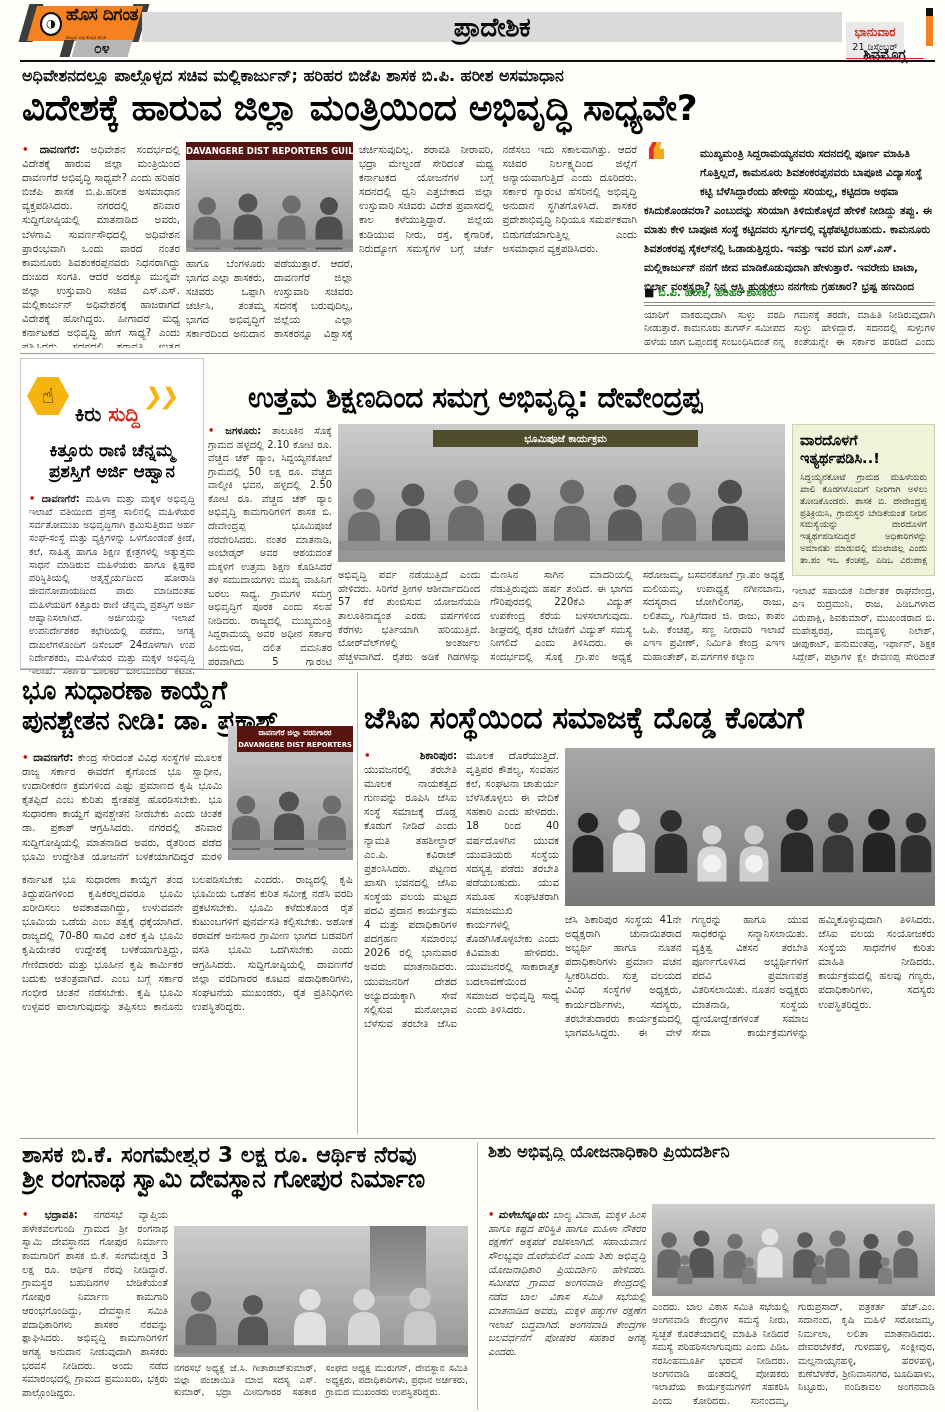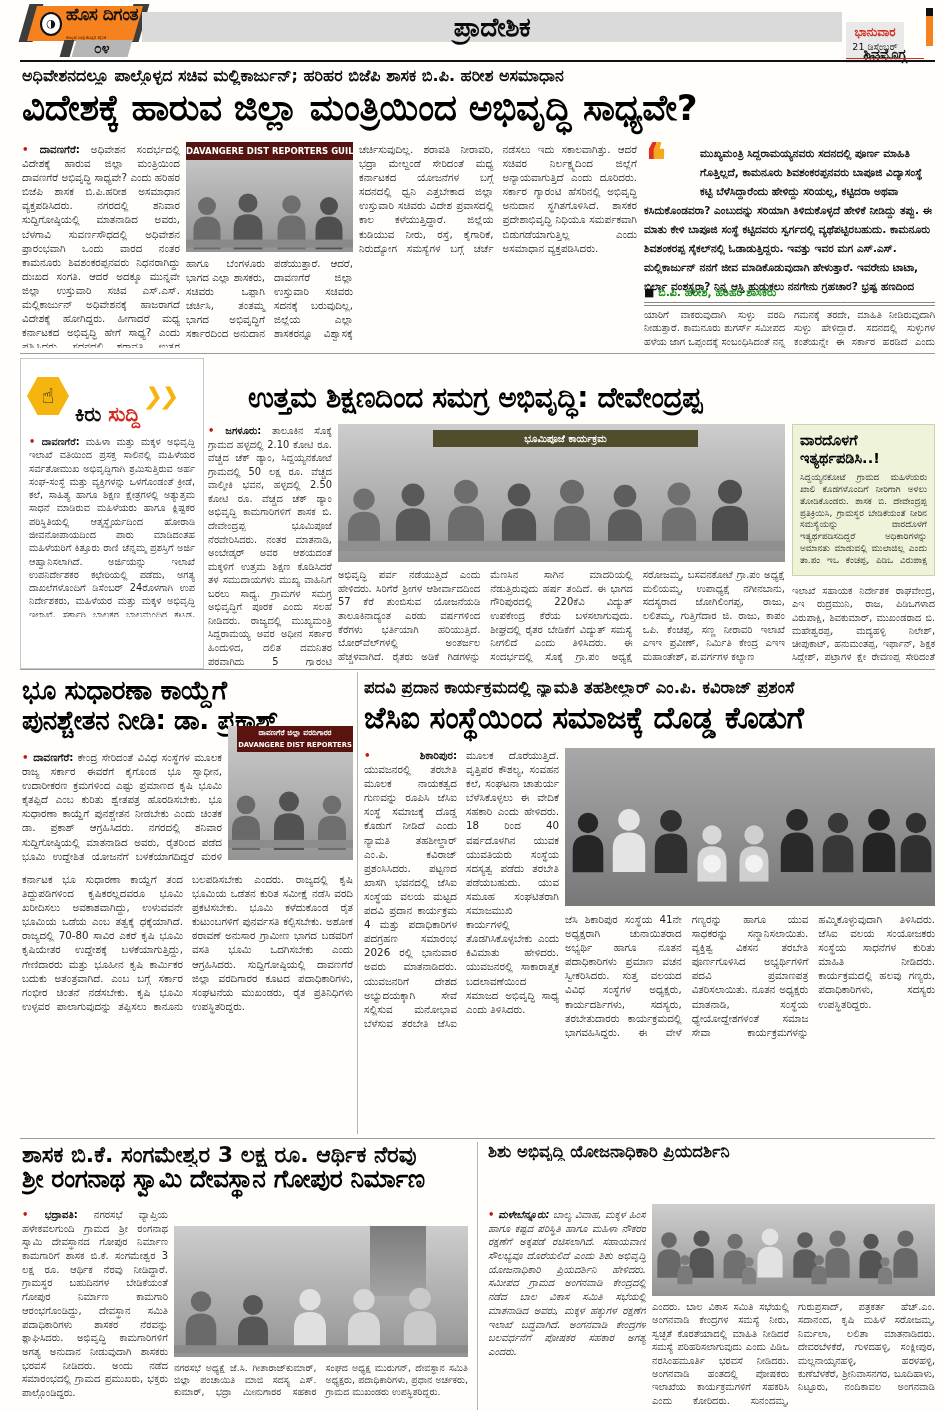--- a/index.html
+++ b/index.html
@@ -121,20 +121,21 @@
 
   <div class="abs briefbox" style="left:20px;top:358px;width:182px;height:309px;">
     <div style="display:flex;align-items:center;margin:7px 6px 0 6px;">
       <span class="hex" style="width:42px;height:38px;">☝</span>
       <span style="margin-left:6px;font-weight:bold;font-size:20px;margin-top:36px;">
         <span style="color:#111;">ಕಿರು</span>
         <span style="color:#d32b1e;">ಸುದ್ದಿ</span>
       </span>
       <span class="chev" style="margin-left:4px;">❯❯</span>
     </div>
+    <div style="margin:14px 10px 0 10px;text-align:center;font-weight:bold;font-size:17px;line-height:1.25;color:#000;">ಕಿತ್ತೂರು ರಾಣಿ ಚೆನ್ನಮ್ಮ ಪ್ರಶಸ್ತಿಗೆ ಅರ್ಜಿ ಆಹ್ವಾನ</div>
     <div class="body" style="margin:9px 8px 0 8px;height:182px;font-size:9.7px;">
       <span class="dl">ದಾವಣಗೆರೆ:</span>
       <span>ಮಹಿಳಾ ಮತ್ತು ಮಕ್ಕಳ ಅಭಿವೃದ್ಧಿ ಇಲಾಖೆ ವತಿಯಿಂದ ಪ್ರಸಕ್ತ ಸಾಲಿನಲ್ಲಿ ಮಹಿಳೆಯರ ಸರ್ವತೋಮುಖ ಅಭಿವೃದ್ಧಿಗಾಗಿ ಶ್ರಮಿಸುತ್ತಿರುವ ಅರ್ಹ ಸಂಘ-ಸಂಸ್ಥೆ ಮತ್ತು ವ್ಯಕ್ತಿಗಳನ್ನು ಒಳಗೊಂಡಂತೆ ಕ್ರೀಡೆ, ಕಲೆ, ಸಾಹಿತ್ಯ ಹಾಗೂ ಶಿಕ್ಷಣ ಕ್ಷೇತ್ರಗಳಲ್ಲಿ ಅತ್ಯುತ್ತಮ ಸಾಧನೆ ಮಾಡಿರುವ ಮಹಿಳೆಯರು ಹಾಗೂ ಕ್ಲಿಷ್ಟಕರ ಪರಿಸ್ಥಿತಿಯಲ್ಲಿ ಆತ್ಮಸ್ಥೈರ್ಯದಿಂದ ಹೋರಾಡಿ ಜೀವನೋಪಾಯದಿಂದ ಪಾರು ಮಾಡಿದಂತಹ ಮಹಿಳೆಯರಿಗೆ ಕಿತ್ತೂರು ರಾಣಿ ಚೆನ್ನಮ್ಮ ಪ್ರಶಸ್ತಿಗೆ ಅರ್ಜಿ ಆಹ್ವಾನಿಸಲಾಗಿದೆ. ಅರ್ಜಿಯನ್ನು ಇಲಾಖೆ ಉಪನಿರ್ದೇಶಕರ ಕಛೇರಿಯಲ್ಲಿ ಪಡೆದು, ಅಗತ್ಯ ದಾಖಲೆಗಳೊಂದಿಗೆ ಡಿಸೆಂಬರ್ 24ರೊಳಗಾಗಿ ಉಪ ನಿರ್ದೇಶಕರು, ಮಹಿಳೆಯರ ಮತ್ತು ಮಕ್ಕಳ ಅಭಿವೃದ್ಧಿ ಇಲಾಖೆ, ಸರ್ಕಾರಿ ಬಾಲಕರ ಬಾಲಮಂದಿರ ಕಟ್ಟಡ, 14ನೇ ಮುಖ್ಯ ರಸ್ತೆ, ಕುವೆಂಪು ನಗರ, ಎಂಸಿಸಿ ಬಿ-ಬ್ಲಾಕ್, ದಾವಣಗೆರೆ, ದೂ:08192-264056 ಇಲ್ಲಿಗೆ ಸಲ್ಲಿಸಬೇಕೆಂದು ಇಲಾಖೆ ಪ್ರಕಟಣೆ ತಿಳಿಸಿದೆ.</span>
     </div>
   </div>
 
   <div class="abs headline" style="left:208px;top:381px;width:578px;height:40px;font-size:28px;margin-left:40px;">ಉತ್ತಮ ಶಿಕ್ಷಣದಿಂದ ಸಮಗ್ರ ಅಭಿವೃದ್ಧಿ: ದೇವೇಂದ್ರಪ್ಪ</div>
 
   <div class="abs body" style="left:208px;top:424px;width:124px;height:242px;font-size:9.9px;">
     <span class="dl">ಜಗಳೂರು:</span>
@@ -185,21 +186,20 @@
     <svg class="ppl" viewBox="0 0 125 70" style="height:70%;" fill="#5f5f5f">
       <use href="#sym-person" x="2" y="16" width="32" height="56" fill="#696969"></use>
       <use href="#sym-person" x="44" y="12" width="34" height="60" fill="#525252"></use>
       <use href="#sym-person" x="88" y="16" width="32" height="56" fill="#6e6e6e"></use>
       <rect x="0" y="62" width="125" height="8" fill="#8c8c8c"></rect>
     </svg>
   </figure>
 
   <div class="abs body cols2" style="left:22px;top:872px;width:331px;height:260px;">ಕರ್ನಾಟಕ ಭೂ ಸುಧಾರಣಾ ಕಾಯ್ದೆಗೆ ತಂದ ತಿದ್ದುಪಡಿಗಳಿಂದ ಕೃಷಿಕರಲ್ಲದವರೂ ಭೂಮಿ ಖರೀದಿಸಲು ಅವಕಾಶವಾಗಿದ್ದು, ಉಳುವವನೇ ಭೂಮಿಯ ಒಡೆಯ ಎಂಬ ತತ್ವಕ್ಕೆ ಧಕ್ಕೆಯಾಗಿದೆ. ರಾಜ್ಯದಲ್ಲಿ 70-80 ಸಾವಿರ ಎಕರೆ ಕೃಷಿ ಭೂಮಿ ಕೃಷಿಯೇತರ ಉದ್ದೇಶಕ್ಕೆ ಬಳಕೆಯಾಗುತ್ತಿದ್ದು, ಗೇಣಿದಾರರು ಮತ್ತು ಭೂಹೀನ ಕೃಷಿ ಕಾರ್ಮಿಕರ ಬದುಕು ಅತಂತ್ರವಾಗಿದೆ. ಎಂಬ ಬಗ್ಗೆ ಸರ್ಕಾರ ಗಂಭೀರ ಚಿಂತನೆ ನಡೆಸಬೇಕು. ಕೃಷಿ ಭೂಮಿ ಉಳ್ಳವರ ಪಾಲಾಗುವುದನ್ನು ತಪ್ಪಿಸಲು ಕಾನೂನು ಬಲಪಡಿಸಬೇಕು ಎಂದರು. ರಾಜ್ಯದಲ್ಲಿ ಕೃಷಿ ಭೂಮಿಯ ಒಡೆತನ ಕುರಿತ ಸಮೀಕ್ಷೆ ನಡೆಸಿ ವರದಿ ಪ್ರಕಟಿಸಬೇಕು. ಭೂಮಿ ಕಳೆದುಕೊಂಡ ರೈತ ಕುಟುಂಬಗಳಿಗೆ ಪುನರ್ವಸತಿ ಕಲ್ಪಿಸಬೇಕು. ಅಶೋಕ ಠರಾವಣೆ ಅನುಸಾರ ಗ್ರಾಮೀಣ ಭಾಗದ ಬಡವರಿಗೆ ವಸತಿ ಭೂಮಿ ಒದಗಿಸಬೇಕು ಎಂದು ಆಗ್ರಹಿಸಿದರು. ಸುದ್ದಿಗೋಷ್ಠಿಯಲ್ಲಿ ದಾವಣಗೆರೆ ಜಿಲ್ಲಾ ವರದಿಗಾರರ ಕೂಟದ ಪದಾಧಿಕಾರಿಗಳು, ಸಂಘಟನೆಯ ಮುಖಂಡರು, ರೈತ ಪ್ರತಿನಿಧಿಗಳು ಉಪಸ್ಥಿತರಿದ್ದರು.</div>
 
-  <div class="abs kicker" style="left:364px;top:678px;width:570px;font-size:16.5px;">ಪದವಿ ಪ್ರದಾನ ಕಾರ್ಯಕ್ರಮದಲ್ಲಿ ನ್ಯಾಮತಿ ತಹಶೀಲ್ದಾರ್ ಎಂ.ಪಿ. ಕವಿರಾಜ್ ಪ್ರಶಂಸೆ</div>
   <div class="abs headline" style="left:364px;top:700px;width:571px;height:42px;font-size:30px;">ಜೆಸಿಐ ಸಂಸ್ಥೆಯಿಂದ ಸಮಾಜಕ್ಕೆ ದೊಡ್ಡ ಕೊಡುಗೆ</div>
 
   <div class="abs body cols2" style="left:364px;top:748px;width:195px;height:386px;">
     <span class="dl">ಶಿಕಾರಿಪುರ:</span>
     <span>ಯುವಜನರಲ್ಲಿ ತರಬೇತಿ ಮೂಲಕ ನಾಯಕತ್ವದ ಗುಣವನ್ನು ರೂಪಿಸಿ ಜೆಸಿಐ ಸಂಸ್ಥೆ ಸಮಾಜಕ್ಕೆ ದೊಡ್ಡ ಕೊಡುಗೆ ನೀಡಿದೆ ಎಂದು ನ್ಯಾಮತಿ ತಹಶೀಲ್ದಾರ್ ಎಂ.ಪಿ. ಕವಿರಾಜ್ ಪ್ರಶಂಸಿಸಿದರು. ಪಟ್ಟಣದ ಖಾಸಗಿ ಭವನದಲ್ಲಿ ಜೆಸಿಐ ಸಂಸ್ಥೆಯ ವಲಯ ಮಟ್ಟದ ಪದವಿ ಪ್ರದಾನ ಕಾರ್ಯಕ್ರಮ 4 ಮತ್ತು ಪದಾಧಿಕಾರಿಗಳ ಪದಗ್ರಹಣ ಸಮಾರಂಭ 2026 ರಲ್ಲಿ ಭಾನುವಾರ ಅವರು ಮಾತನಾಡಿದರು. ಯುವಜನರಿಗೆ ದೇಶದ ಅಭ್ಯುದಯಕ್ಕಾಗಿ ಸೇವೆ ಸಲ್ಲಿಸುವ ಮನೋಭಾವ ಬೆಳೆಸುವ ತರಬೇತಿ ಜೆಸಿಐ ಮೂಲಕ ದೊರೆಯುತ್ತಿದೆ. ವೃತ್ತಿಪರ ಕೌಶಲ್ಯ, ಸಂವಹನ ಕಲೆ, ಸಂಘಟನಾ ಚಾತುರ್ಯ ಬೆಳೆಸಿಕೊಳ್ಳಲು ಈ ವೇದಿಕೆ ಸಹಕಾರಿ ಎಂದು ಹೇಳಿದರು. 18 ರಿಂದ 40 ವರ್ಷದೊಳಗಿನ ಯುವಕ ಯುವತಿಯರು ಸಂಸ್ಥೆಯ ಸದಸ್ಯತ್ವ ಪಡೆದು ತರಬೇತಿ ಪಡೆಯಬಹುದು. ಯುವ ಸಮೂಹ ಸಂಘಟಿತರಾಗಿ ಸಮಾಜಮುಖಿ ಕಾರ್ಯಗಳಲ್ಲಿ ತೊಡಗಿಸಿಕೊಳ್ಳಬೇಕು ಎಂದು ಕಿವಿಮಾತು ಹೇಳಿದರು. ಯುವಜನರಲ್ಲಿ ಸಾಕಾರಾತ್ಮಕ ಬದಲಾವಣೆಯಿಂದ ಸಮಾಜದ ಅಭಿವೃದ್ಧಿ ಸಾಧ್ಯ ಎಂದು ತಿಳಿಸಿದರು.</span>
   </div>
 
   <figure class="abs photo dark" style="left:565px;top:748px;width:370px;height:158px;">
     <svg class="ppl" viewBox="0 0 370 100" style="height:92%;" fill="#2f2f2f">
       <use href="#sym-person" x="6" y="18" width="34" height="80" fill="#262626"></use>

